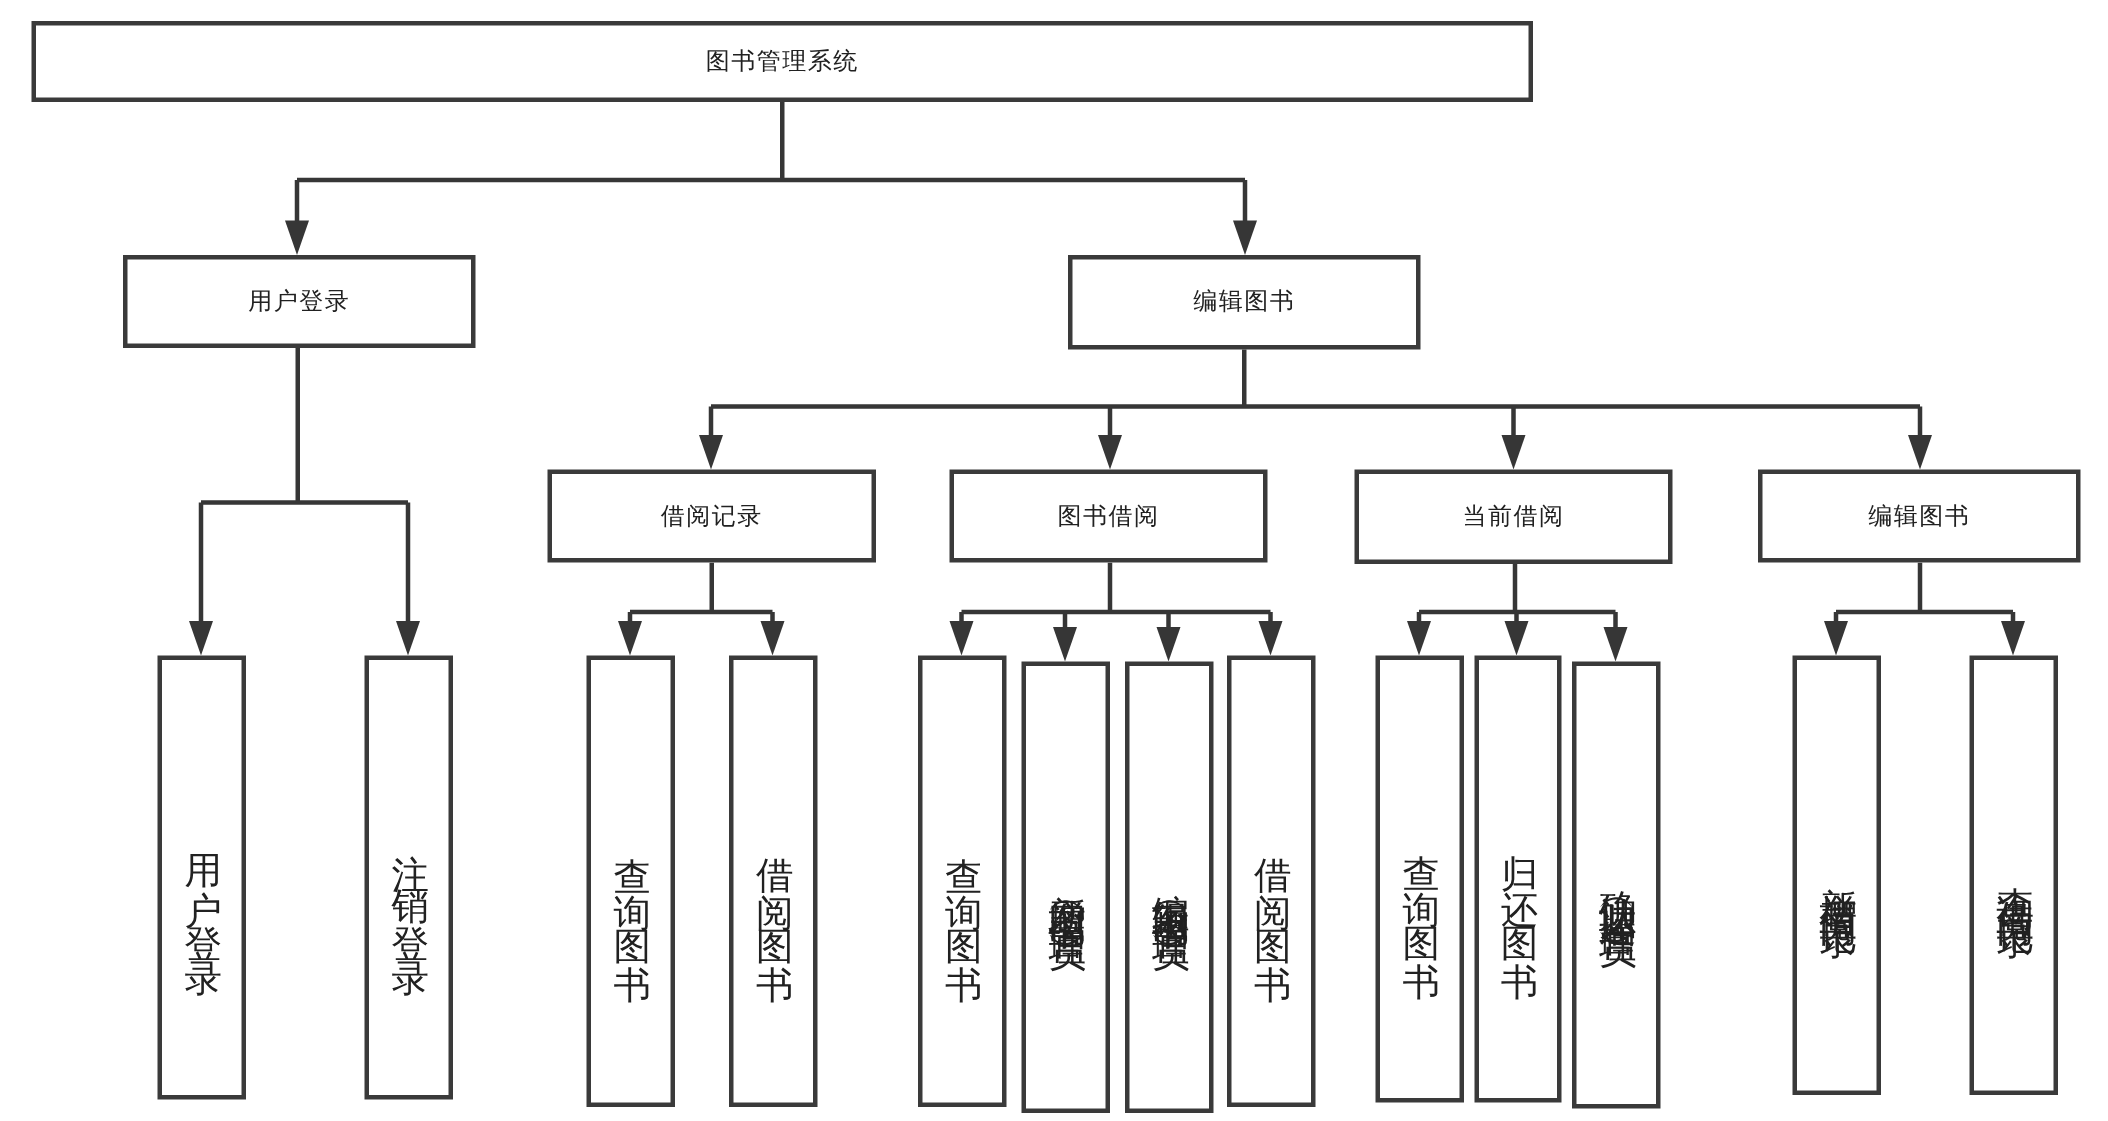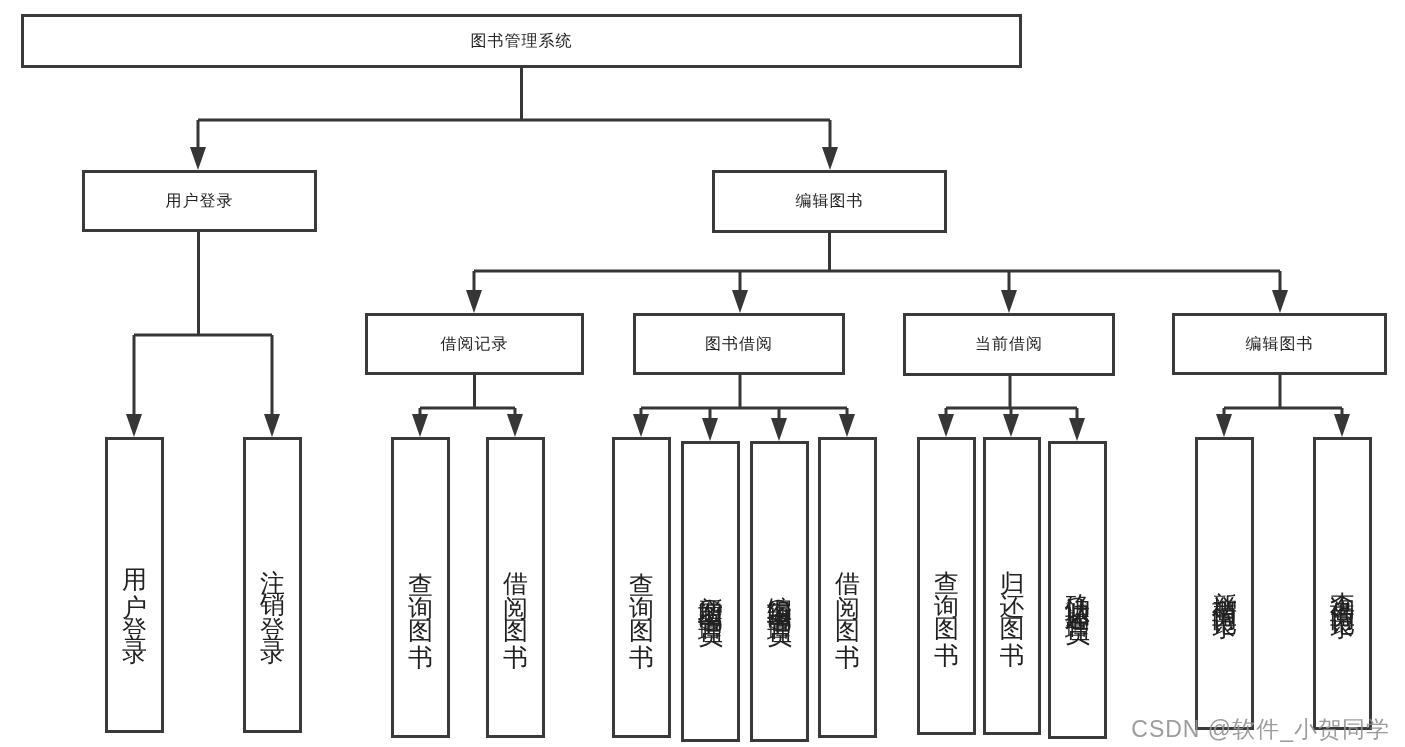--- a/index.html
+++ b/index.html
@@ -86,15 +86,14 @@
   <div class="box v v9" style="left:750px;top:441px;width:59px;height:301px;">编辑图书（管理员）</div>
   <div class="box v v4" style="left:818px;top:437px;width:59px;height:301px;">借阅图书</div>
 
   <div class="box v v4" style="left:917px;top:437px;width:59px;height:298px;">查询图书</div>
   <div class="box v v4" style="left:983px;top:437px;width:58px;height:298px;">归还图书</div>
   <div class="box v v9" style="left:1048px;top:441px;width:59px;height:298px;">确认归还（管理员）</div>
 
   <div class="box v v6" style="left:1195px;top:437px;width:59px;height:293px;">新增借阅记录</div>
   <div class="box v v6" style="left:1313px;top:437px;width:59px;height:293px;">查询借阅记录</div>
 
-  <div class="watermark">CSDN @软件_小贺同学</div>
 
 </div>
 
 </body></html>

